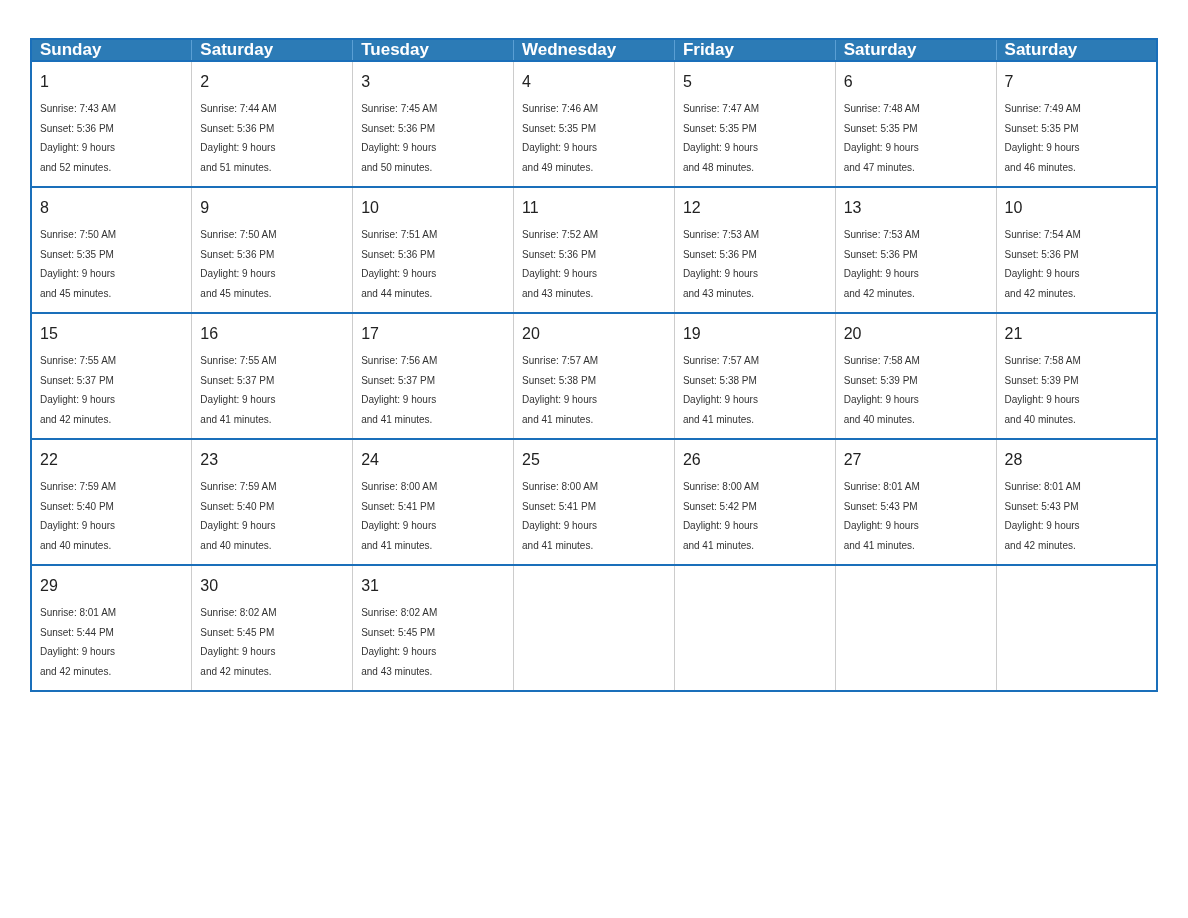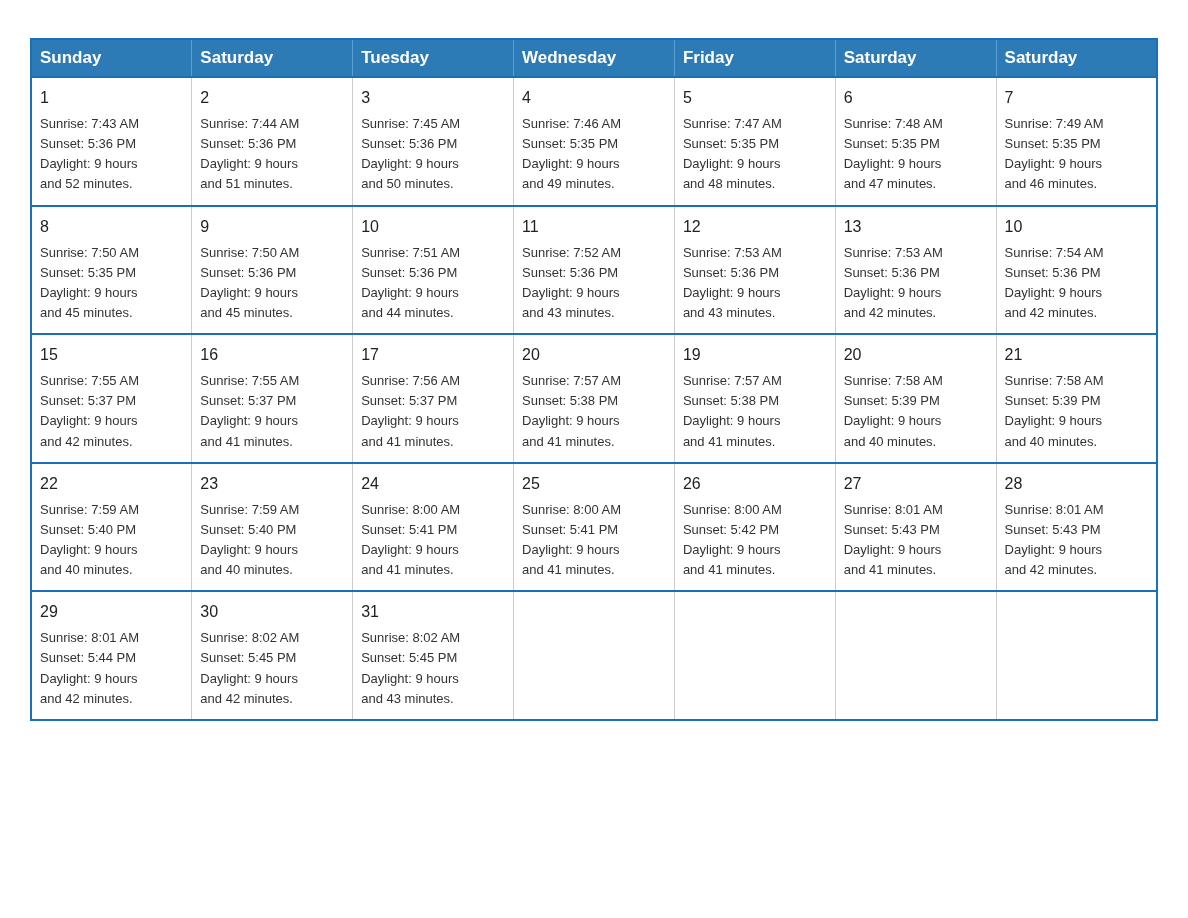--- a/index.html
+++ b/index.html
@@ -67,21 +67,21 @@
     .calendar {
       width: 100%;
       border-collapse: collapse;
       border: 2px solid #1a6fba;
     }
     .calendar thead tr th {
       background-color: #2c7bb6;
       color: #fff;
       font-size: 17px;
       font-weight: bold;
-      padding: 8px 8px;
+      padding: 0 8px;
       text-align: left;
       border-right: 1px solid #5a9fd4;
     }
     .calendar thead tr th:last-child {
       border-right: none;
     }
     .calendar tbody tr td {
       vertical-align: top;
       padding: 8px 8px 10px 8px;
       border-top: 2px solid #1a6fba;
@@ -98,21 +98,21 @@
       background: #fff;
     }
     .day-number {
       font-size: 16px;
       font-weight: normal;
       color: #222;
       margin-bottom: 4px;
       display: block;
     }
     .day-info {
-      font-size: 13px;
+      font-size: 10px;
       color: #333;
       line-height: 1.55;
     }
   </style>
 </head>
 <body>
 
 <div class="header">
   <div class="title-block">
   </div>

